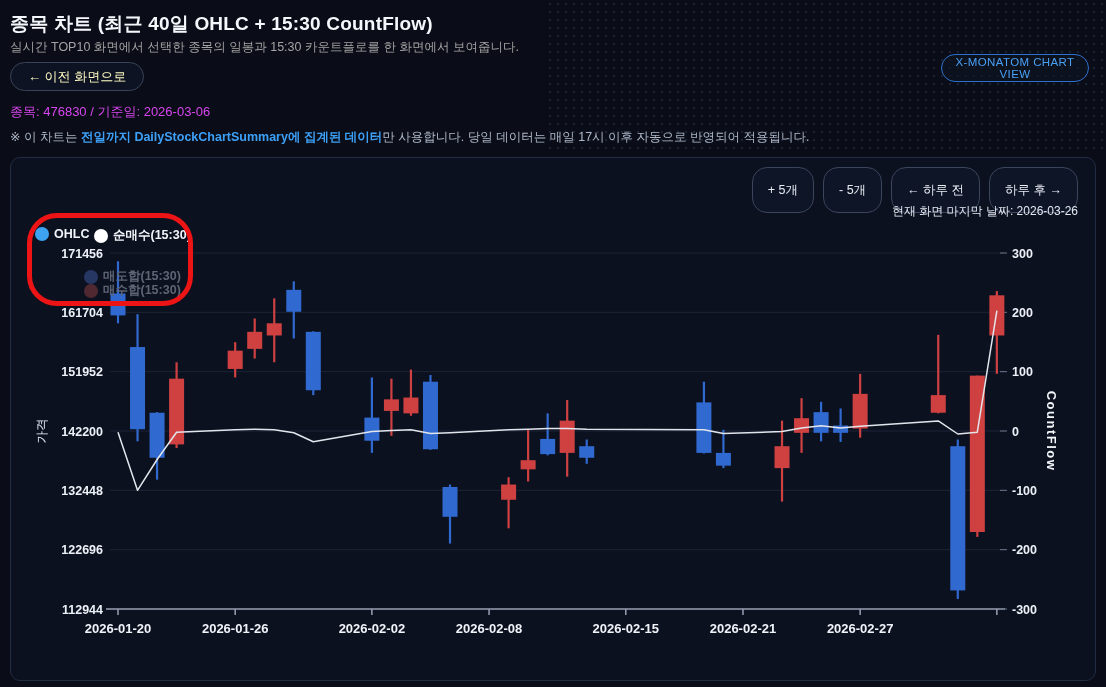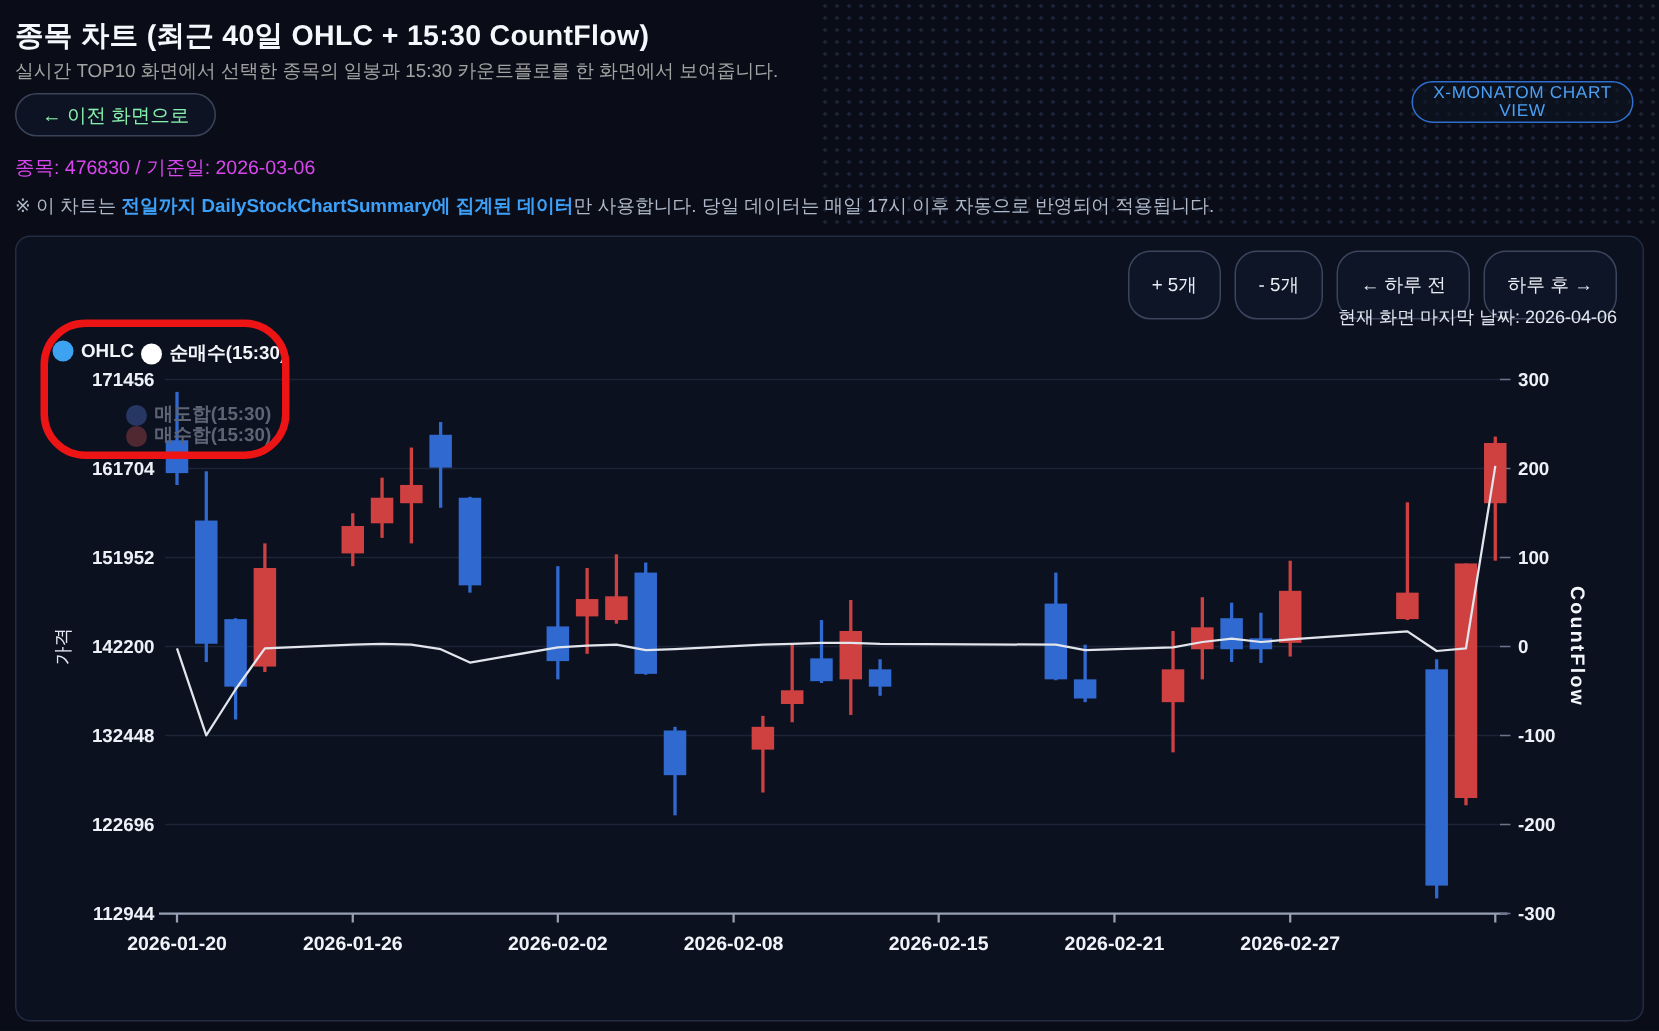--- a/index.html
+++ b/index.html
@@ -14,21 +14,21 @@
     position:absolute; right:0; top:0; width:560px; height:150px;
     background-image:radial-gradient(circle, rgba(72,94,134,.28) 1px, transparent 1.4px);
     background-size:8px 8px; pointer-events:none;
   }
   
   .page-title { position:absolute; left:10px; top:11px; font-size:19px; font-weight:bold; color:#f4f7fb; letter-spacing:.2px; }
   .subtitle   { position:absolute; left:10px; top:39px; font-size:12.5px; color:#a3a3a3; }
   .back-btn {
     position:absolute; left:10px; top:62px; height:29px; padding:0 17px;
     background:#0d1322; border:1px solid #3a4458; border-radius:15px;
-    color:#86efac; font-size:13px; cursor:pointer; font-family:inherit;
+    color:#fef9c3; font-size:13px; cursor:pointer; font-family:inherit;
   }
   .stock-line { position:absolute; left:10px; top:103px; font-size:13px; color:#d946ef; }
   .note { position:absolute; left:10px; top:129px; font-size:12.5px; color:#aeb8c8; }
   .note b { color:#3da0f8; font-weight:bold; }
   .monatom-btn {
     position:absolute; left:941px; top:22px; width:148px; height:28px;
     background:rgba(13,20,35,.6); border:1px solid #2f6fd0; border-radius:14px;
     color:#4aa0f5; font-size:11.5px; letter-spacing:.4px; cursor:pointer; font-family:inherit;margin-top:32px;
   }
   
@@ -76,21 +76,21 @@
 <button class="monatom-btn">X-MONATOM CHART VIEW</button>
 
 <section class="panel"></section>
 
 <div class="toolbar">
   <button>+ 5개</button>
   <button>- 5개</button>
   <button>← 하루 전</button>
   <button>하루 후 →</button>
 </div>
-<div class="last-date">현재 화면 마지막 날짜: 2026-04-06</div>
+<div class="last-date">현재 화면 마지막 날짜: 2026-03-26</div>
 
 <svg class="chart-svg" id="chart">
     <line x1="110" x2="1005" y1="253" y2="253" stroke="#1c2536" stroke-width="1"></line>
     <line x1="110" x2="1005" y1="312.3333333333333" y2="312.3333333333333" stroke="#1c2536" stroke-width="1"></line>
     <line x1="110" x2="1005" y1="371.6666666666667" y2="371.6666666666667" stroke="#1c2536" stroke-width="1"></line>
     <line x1="110" x2="1005" y1="431" y2="431" stroke="#1c2536" stroke-width="1"></line>
     <line x1="110" x2="1005" y1="490.33333333333337" y2="490.33333333333337" stroke="#1c2536" stroke-width="1"></line>
     <line x1="110" x2="1005" y1="549.6666666666667" y2="549.6666666666667" stroke="#1c2536" stroke-width="1"></line>
     <line x1="106" x2="1005" y1="609" y2="609" stroke="#98a1b3" stroke-width="1.5"></line>
     <text x="103" y="257.5" text-anchor="end" class="tick-label">171456</text>

